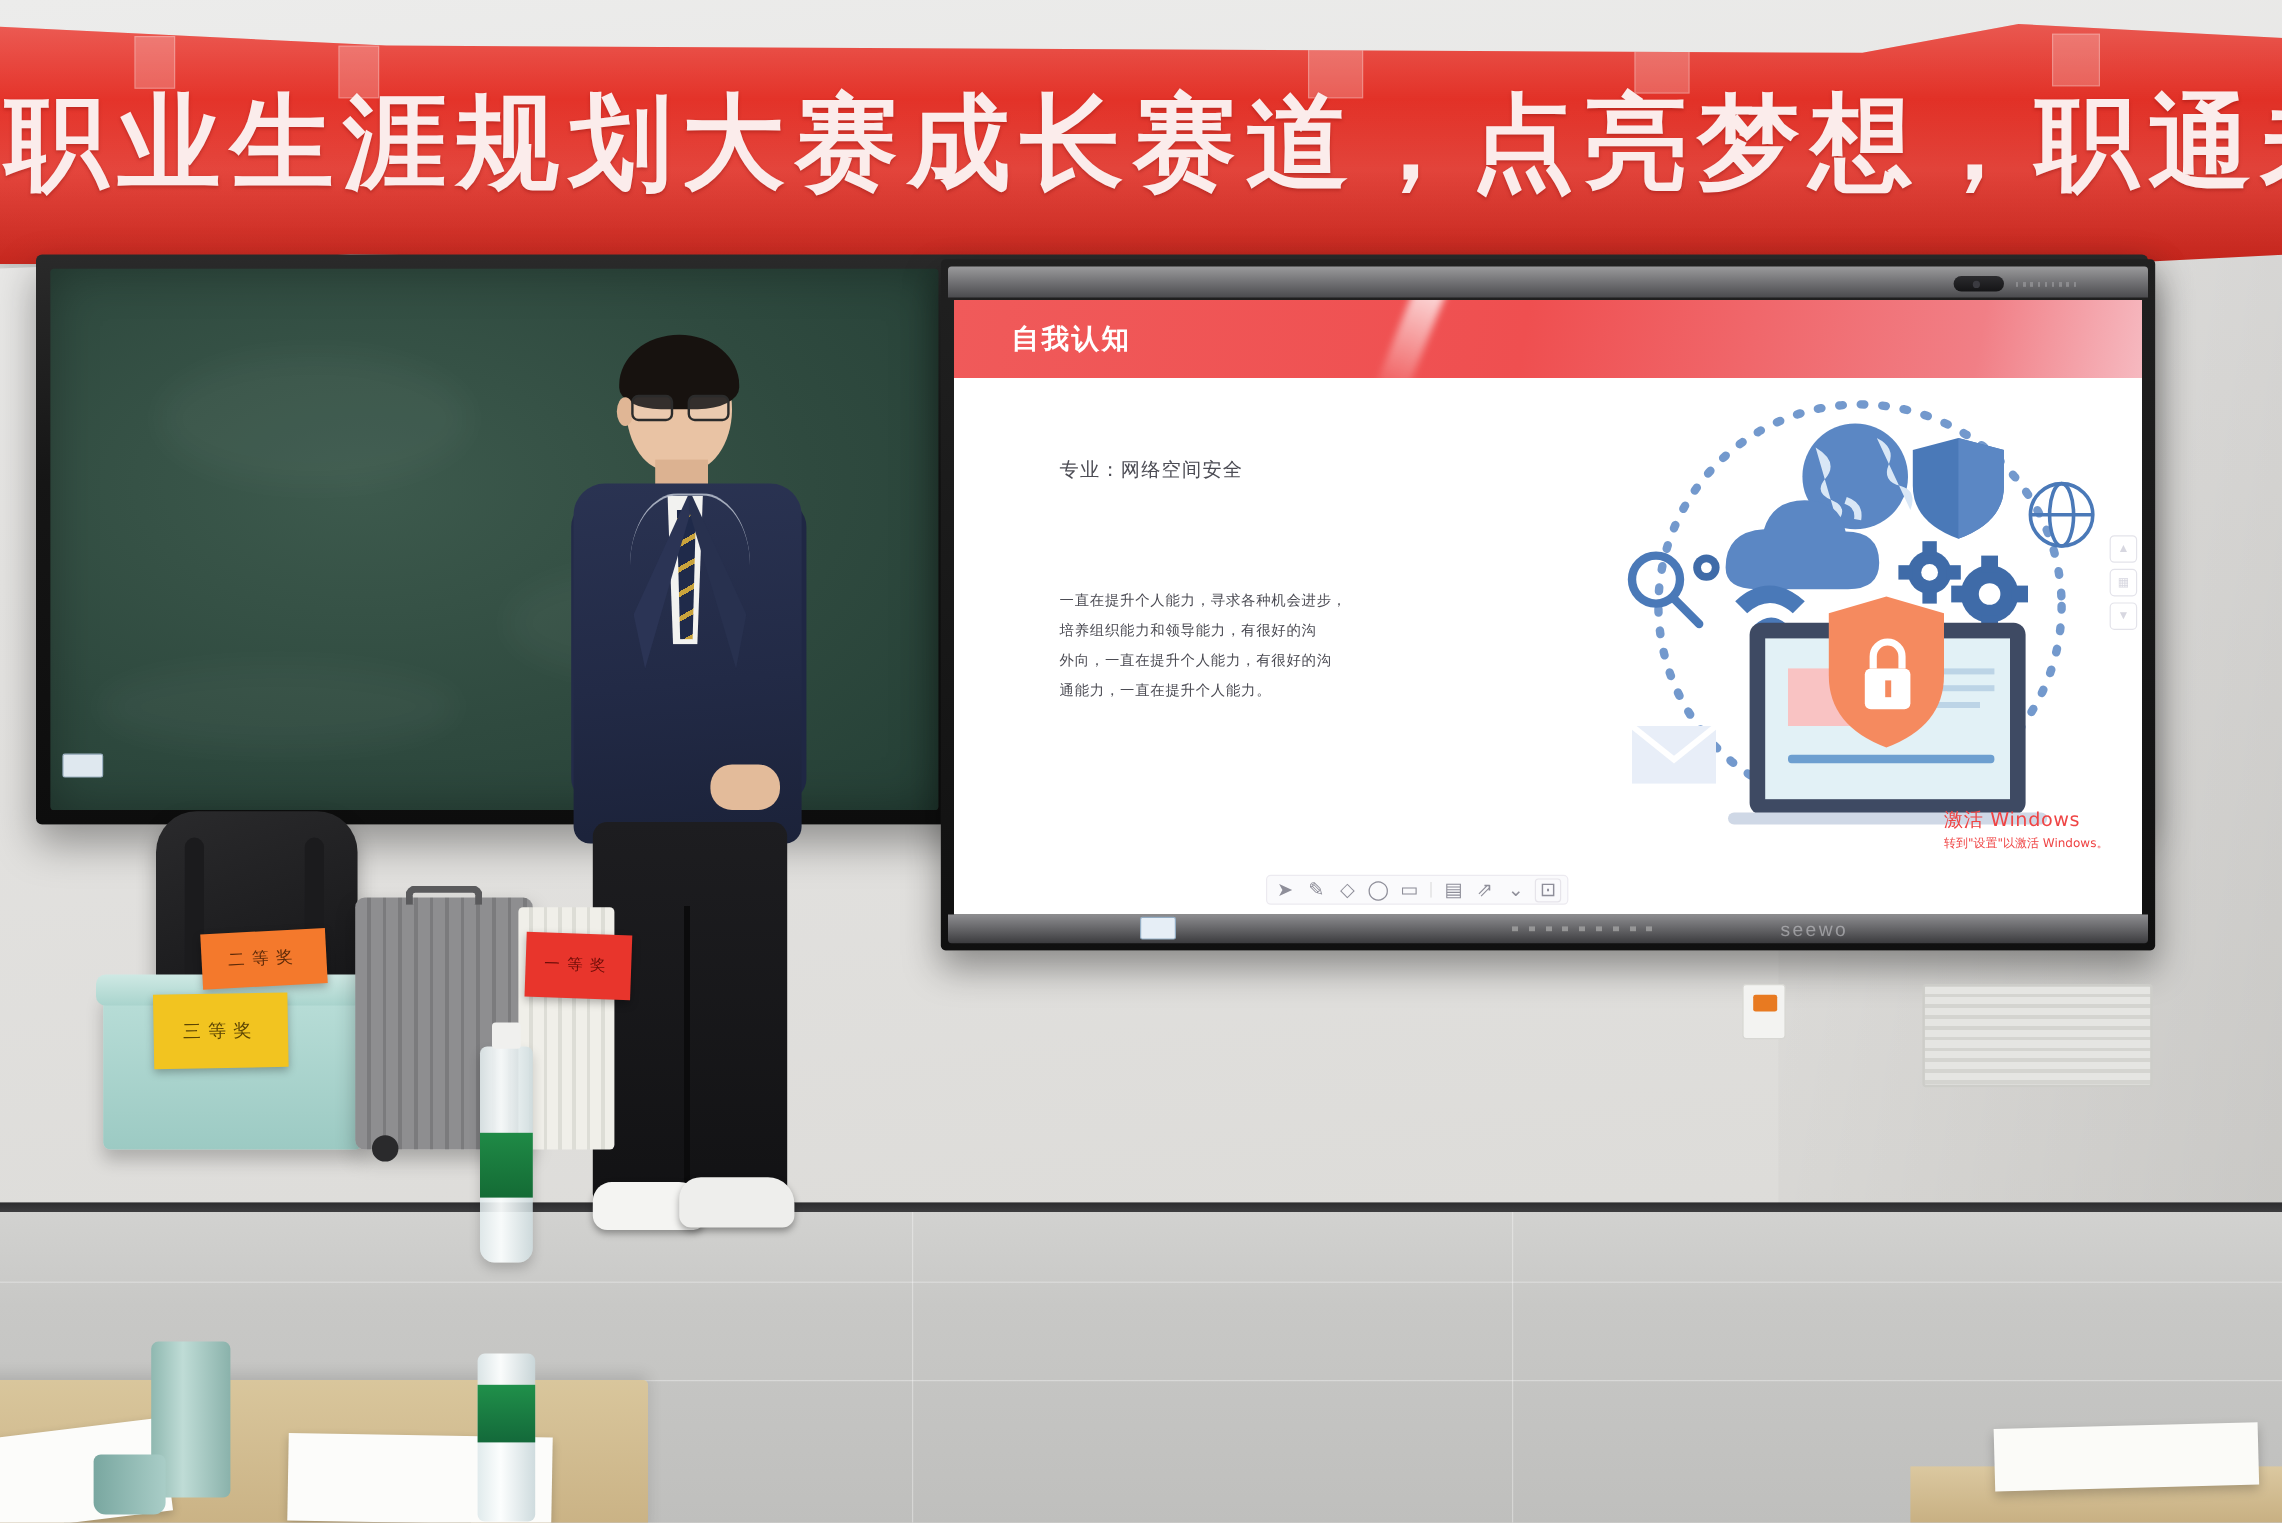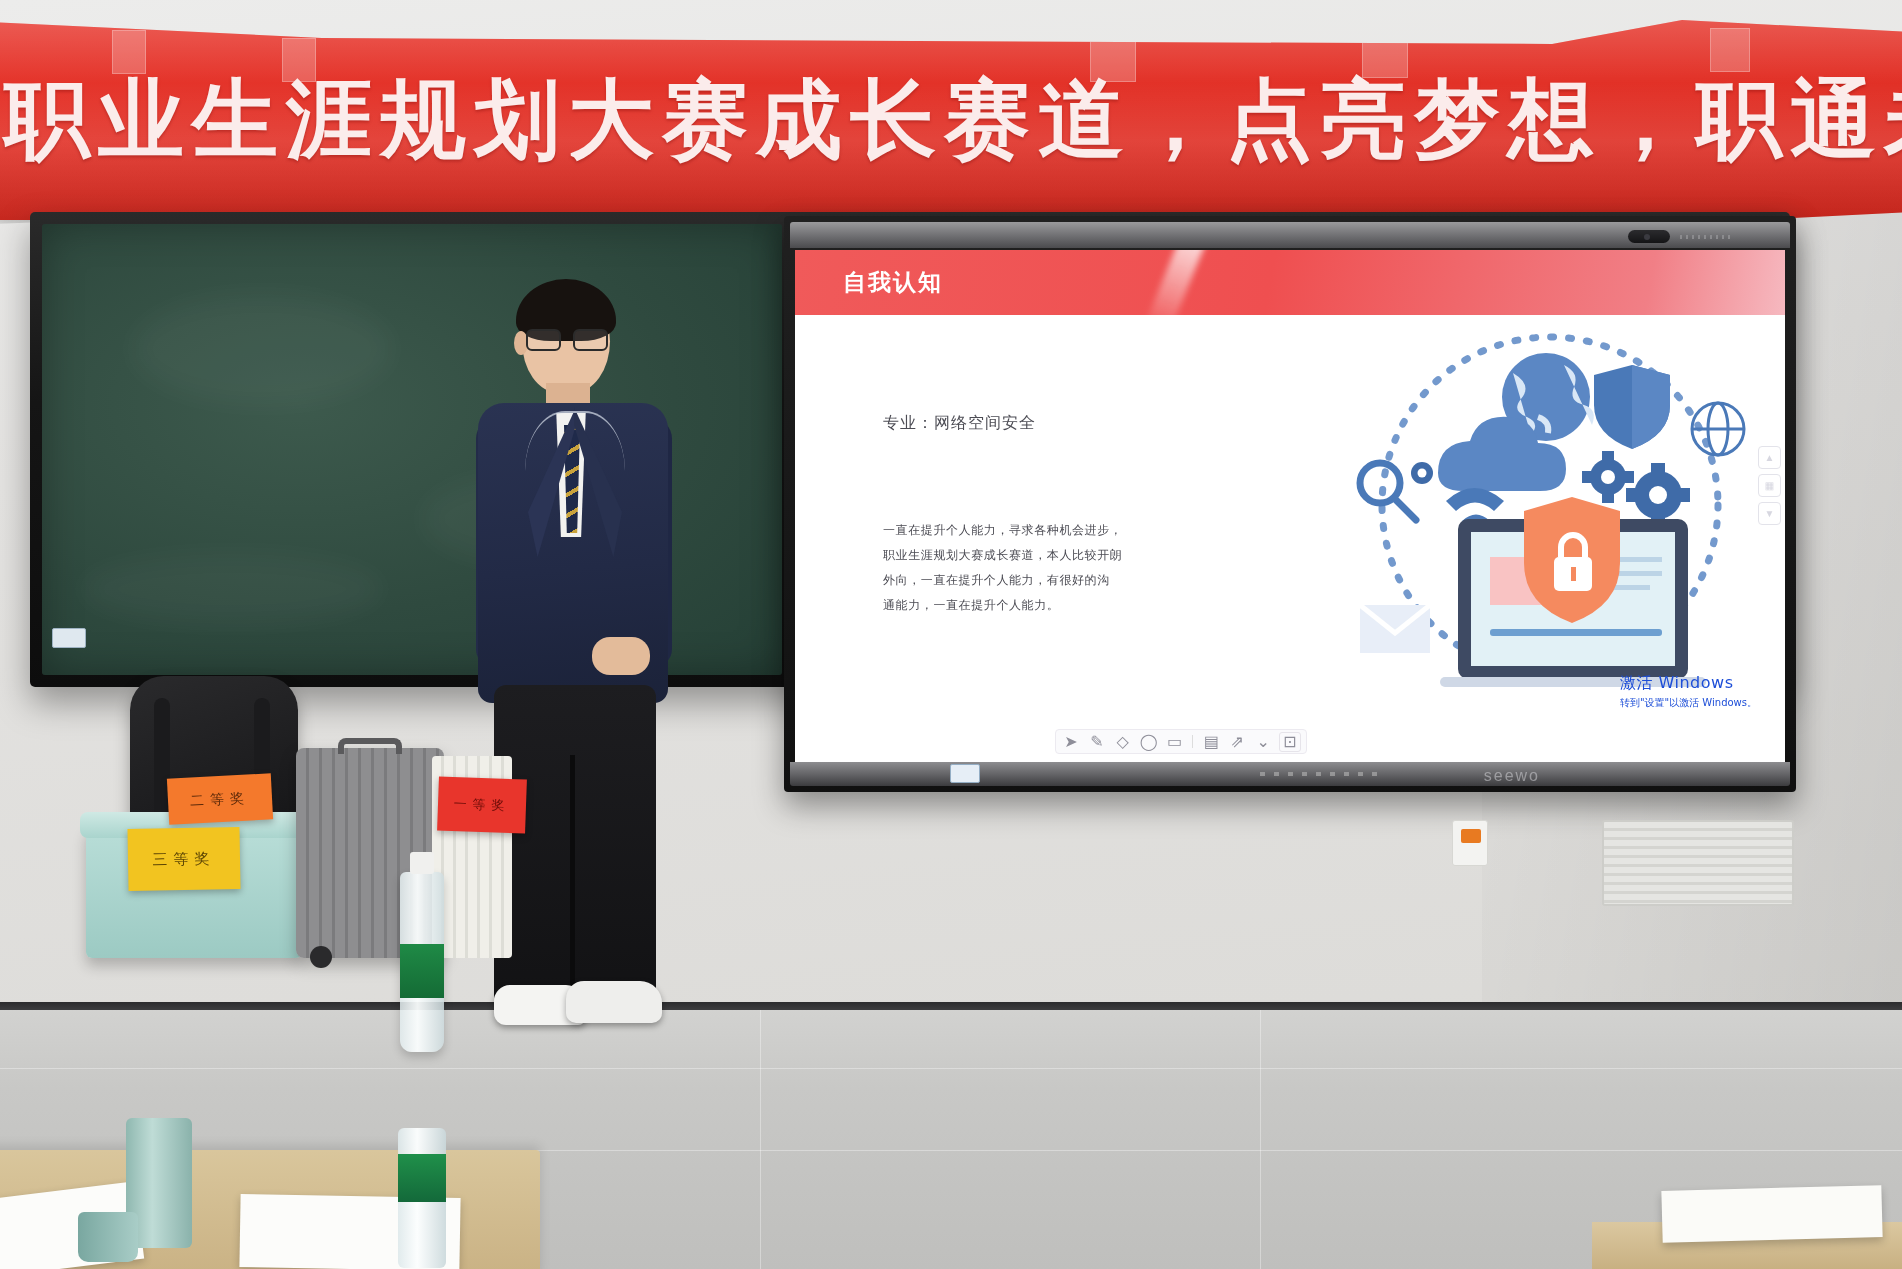--- a/index.html
+++ b/index.html
@@ -64,29 +64,29 @@
   .slide { position:absolute; inset:0; background:#fff; }
   .slide-head { position:absolute; left:0; top:0; width:100%; height:65px;
             background:linear-gradient(100deg,#f05a5a 0%,#ef4f50 48%,#f17f86 86%,#f6b9c0 100%);
             overflow:hidden; }
   .slide-head .glare{ position:absolute; left:370px; top:-32px; width:26px; height:118px;
             background:linear-gradient(180deg,rgba(255,255,255,.95),rgba(255,255,255,0));
             transform:rotate(22deg); filter:blur(3px); }
   .slide-title { position:absolute; left:48px; top:17px; font-family:"DejaVu Sans",sans-serif;
             font-size:23px; font-weight:700; color:#fff; letter-spacing:2px; }
   .slide-body { position:absolute; left:88px; top:130px; width:430px;
-            font-family:Liberation Mono, monospace; color:#4c4c54;margin-top:31px; }
+            font-family:Liberation Serif, serif; color:#4c4c54; }
   .sb-line { font-size:16px; letter-spacing:1px; line-height:26px; }
   .sb-gap { height:26px; }
   .sb-para { margin-top:56px; font-size:12px; line-height:25px; letter-spacing:.6px;
              width:360px; }
 
   
   .illus { position:absolute; left:555px; top:55px; width:400px; height:390px; }
-  .wm { position:absolute; right:28px; bottom:52px; text-align:left; color:#1d4ed8;
+  .wm { position:absolute; right:28px; bottom:52px; text-align:left; color:#ef4444;
         font-family:"DejaVu Sans",sans-serif; user-select:none; }
   .wm1 { font-size:16px; letter-spacing:.5px; }
   .wm2 { font-size:10px; margin-top:2px; }
 
   
   .side-ctrl { position:absolute; right:4px; top:196px; width:23px; }
   .side-btn { width:23px; height:23px; margin-bottom:5px; border:1px solid #e3e3ea;
               border-radius:4px; color:#d7d7e0; font-size:10px; text-align:center;
               line-height:22px; background:rgba(255,255,255,.5); }
 
@@ -263,21 +263,21 @@
         <div class="slide-head">
           <div class="glare"></div>
         </div>
         <div class="slide-title">自我认知</div>
 
         <div class="slide-body">
           <div class="sb-line">专业：网络空间安全</div>
           <div class="sb-gap"></div>
           <div class="sb-para">
             <div>一直在提升个人能力，寻求各种机会进步，</div>
-            <div>职业生涯规划大赛成长赛道，本人比较开朗</div>
+            <div>培养组织能力和领导能力，有很好的沟</div>
             <div>外向，一直在提升个人能力，有很好的沟</div>
             <div>通能力，一直在提升个人能力。</div>
           </div>
         </div>
 
         <div class="illus">
           <svg viewBox="0 0 400 390" width="400" height="390">
 
             <circle cx="200" cy="200" r="168" fill="none" stroke="#5b87c4" stroke-width="7" stroke-dasharray="3 15" stroke-linecap="round" opacity=".85"></circle>
 

